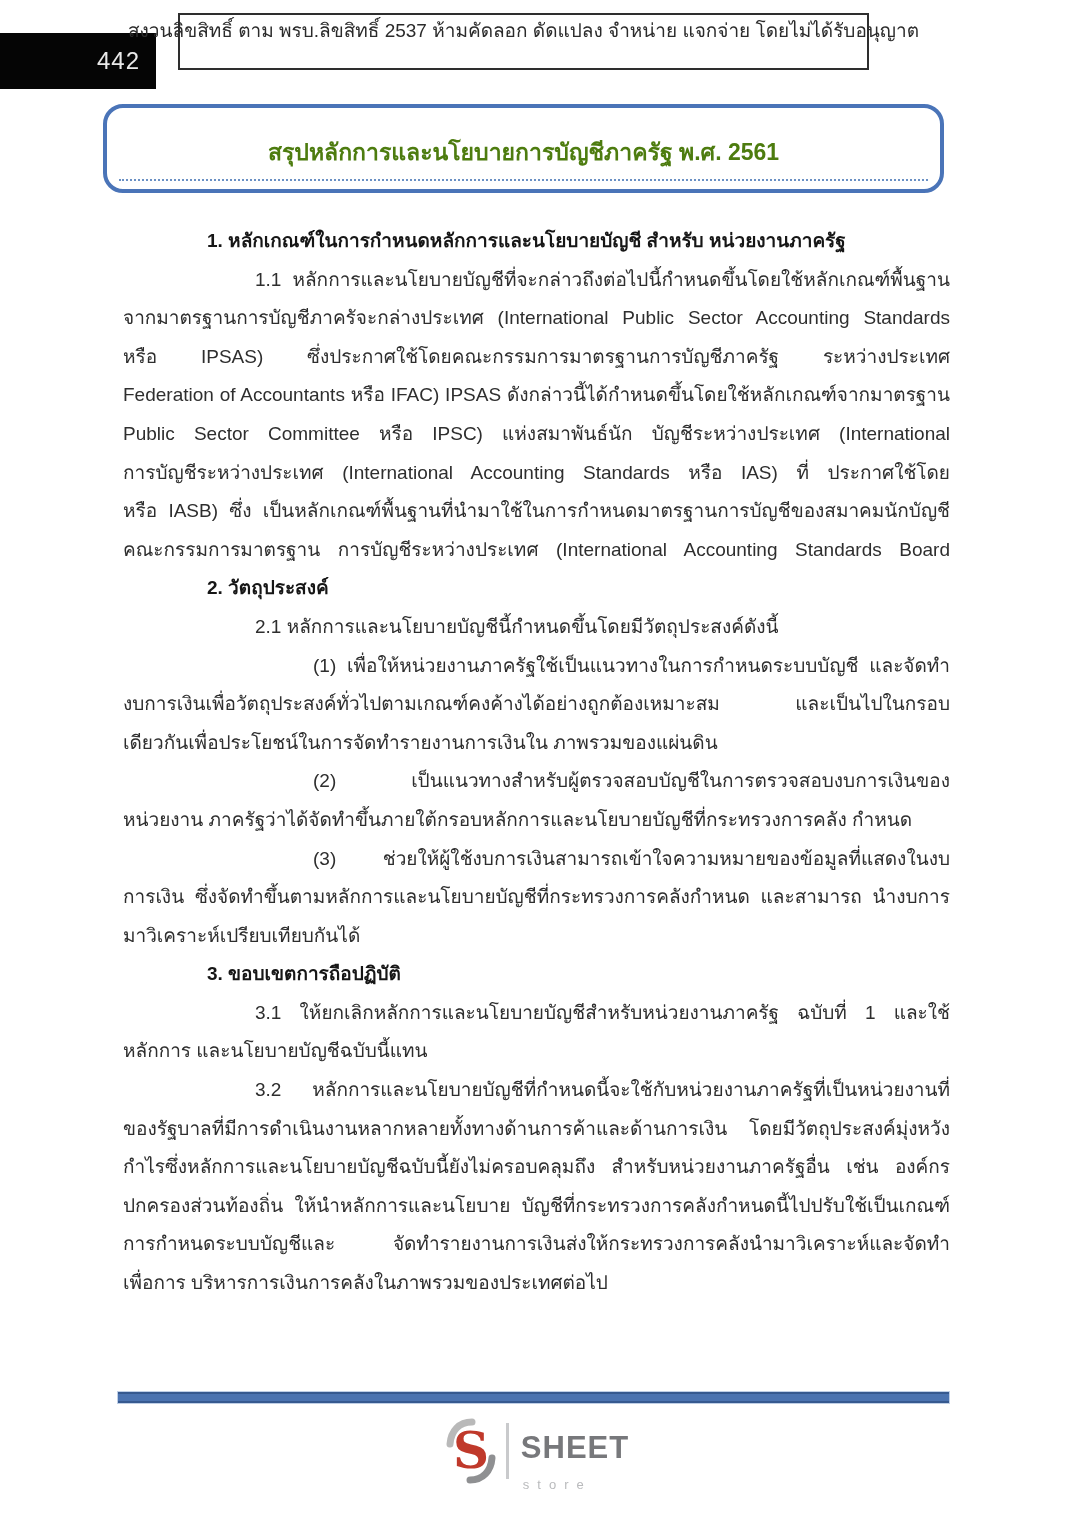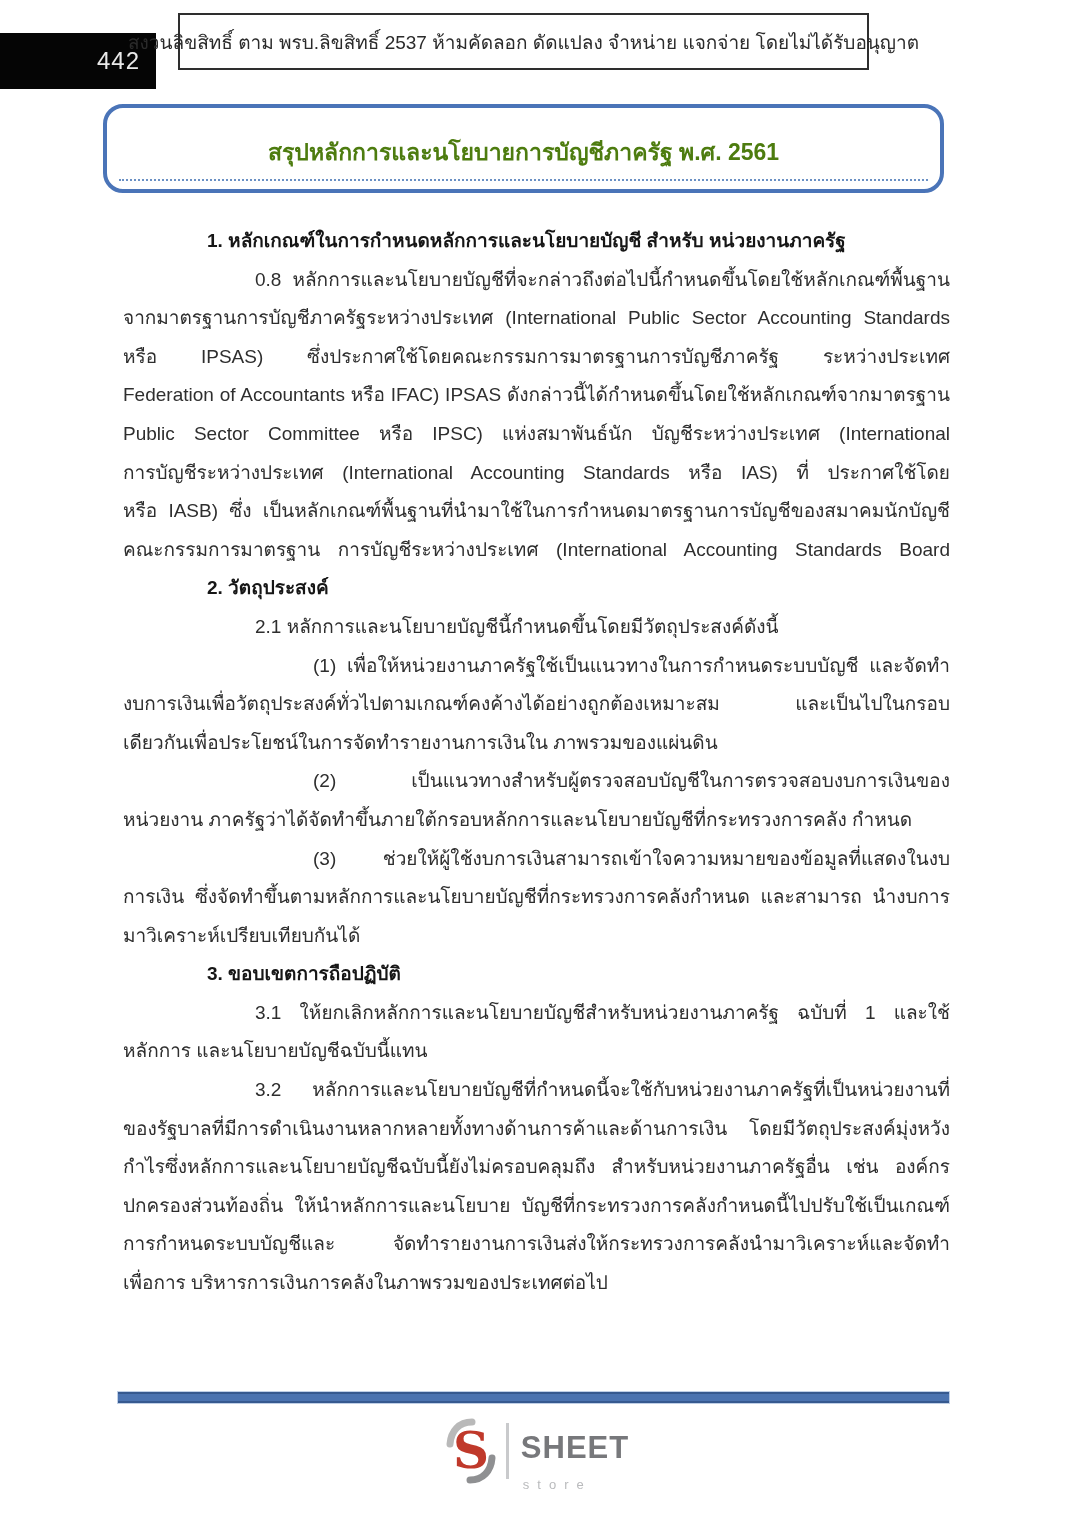--- a/index.html
+++ b/index.html
@@ -16,21 +16,21 @@
     position:absolute;left:0;top:33px;width:156px;height:56px;
     background:#050505;color:#e9e9e9;
     display:flex;align-items:center;justify-content:flex-end;
     padding-right:16px;box-sizing:border-box;
     font-size:24px;letter-spacing:1px;
   }
   
   .copyright{
     position:absolute;left:178px;top:13px;width:691px;height:57px;
     border:2px solid #2e2e2e;box-sizing:border-box;
-    display:flex;align-items:center;justify-content:center;
+    display:flex;justify-content:center;
     font-size:19px;color:#2b2b2b;white-space:nowrap;
   }
   
   .titlebox{
     position:absolute;left:103px;top:104px;width:841px;height:89px;
     border:4px solid var(--accent,#4a74b8);border-radius:20px;
     box-sizing:border-box;background:#fff;
   }
   .titlebox .title{
     position:absolute;left:0;right:0;top:26px;
@@ -87,22 +87,22 @@
     <span>สงวนลิขสิทธิ์ ตาม พรบ.ลิขสิทธิ์ 2537 ห้ามคัดลอก ดัดแปลง จำหน่าย แจกจ่าย โดยไม่ได้รับอนุญาต</span>
   </div>
 
   <div class="titlebox">
     <div class="title">สรุปหลักการและนโยบายการบัญชีภาครัฐ พ.ศ. 2561</div>
     <div class="underline"></div>
   </div>
 
   <div class="body">
       <div class="row heading ind-h">1. หลักเกณฑ์ในการกำหนดหลักการและนโยบายบัญชี สำหรับ หน่วยงานภาครัฐ</div>
-      <div class="row line i1 just">0.8 หลักการและนโยบายบัญชีที่จะกล่าวถึงต่อไปนี้กำหนดขึ้นโดยใช้หลักเกณฑ์พื้นฐาน</div>
-      <div class="row line just">จากมาตรฐานการบัญชีภาครัฐระหว่างประเทศ (International Public Sector Accounting Standards</div>
+      <div class="row line i1 just">1.1 หลักการและนโยบายบัญชีที่จะกล่าวถึงต่อไปนี้กำหนดขึ้นโดยใช้หลักเกณฑ์พื้นฐาน</div>
+      <div class="row line just">จากมาตรฐานการบัญชีภาครัจะกล่างประเทศ (International Public Sector Accounting Standards</div>
       <div class="row line just">หรือ IPSAS) ซึ่งประกาศใช้โดยคณะกรรมการมาตรฐานการบัญชีภาครัฐ ระหว่างประเทศ (International</div>
       <div class="row line just">Federation of Accountants หรือ IFAC) IPSAS ดังกล่าวนี้ได้กำหนดขึ้นโดยใช้หลักเกณฑ์จากมาตรฐาน</div>
       <div class="row line just">Public Sector Committee หรือ IPSC) แห่งสมาพันธ์นัก บัญชีระหว่างประเทศ (International</div>
       <div class="row line just">การบัญชีระหว่างประเทศ (International Accounting Standards หรือ IAS) ที่ ประกาศใช้โดย</div>
       <div class="row line just">หรือ IASB) ซึ่ง เป็นหลักเกณฑ์พื้นฐานที่นำมาใช้ในการกำหนดมาตรฐานการบัญชีของสมาคมนักบัญชี</div>
       <div class="row line just">คณะกรรมการมาตรฐาน การบัญชีระหว่างประเทศ (International Accounting Standards Board</div>
       <div class="row heading ind-h">2. วัตถุประสงค์</div>
       <div class="row line i1">2.1 หลักการและนโยบายบัญชีนี้กำหนดขึ้นโดยมีวัตถุประสงค์ดังนี้</div>
       <div class="row line i2 just">(1) เพื่อให้หน่วยงานภาครัฐใช้เป็นแนวทางในการกำหนดระบบบัญชี และจัดทำ</div>
       <div class="row line just">งบการเงินเพื่อวัตถุประสงค์ทั่วไปตามเกณฑ์คงค้างได้อย่างถูกต้องเหมาะสม และเป็นไปในกรอบมาตรฐาน</div>

